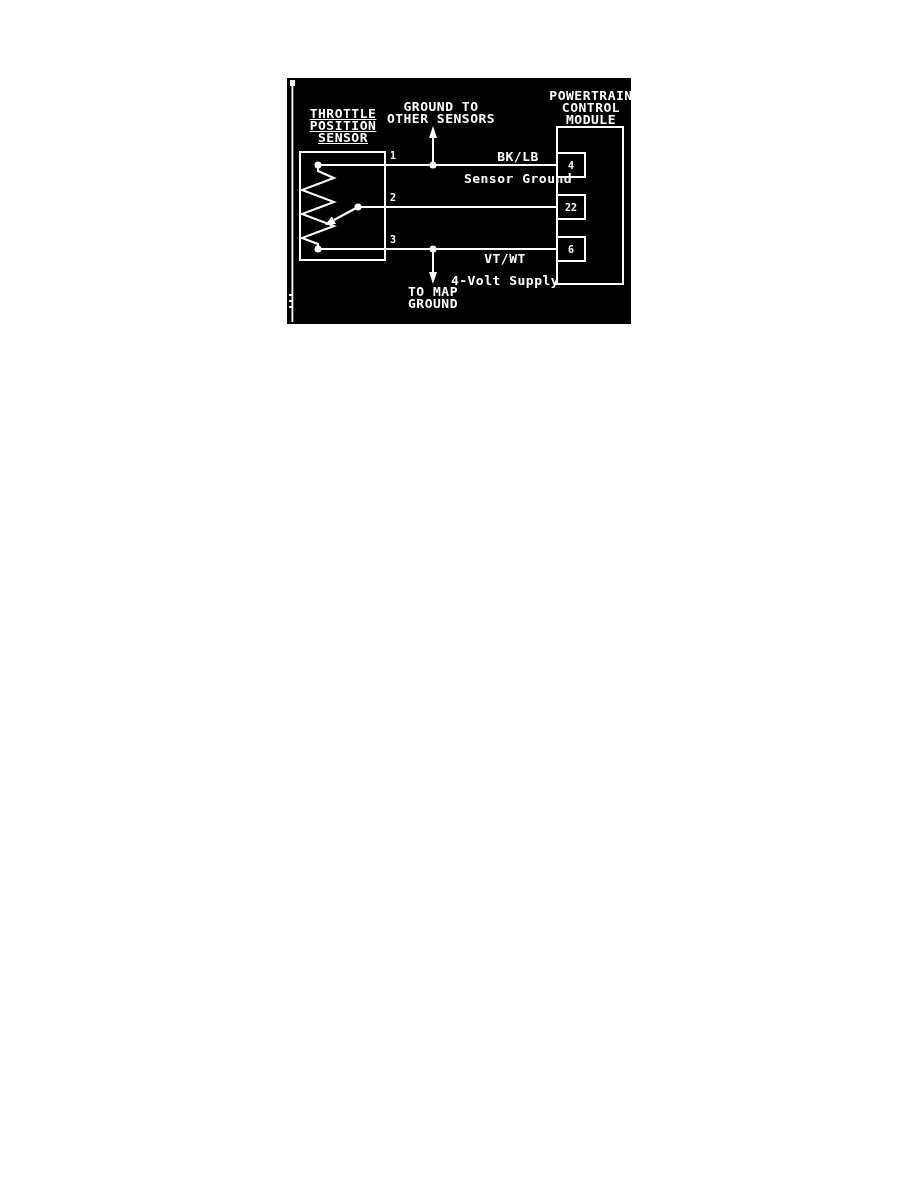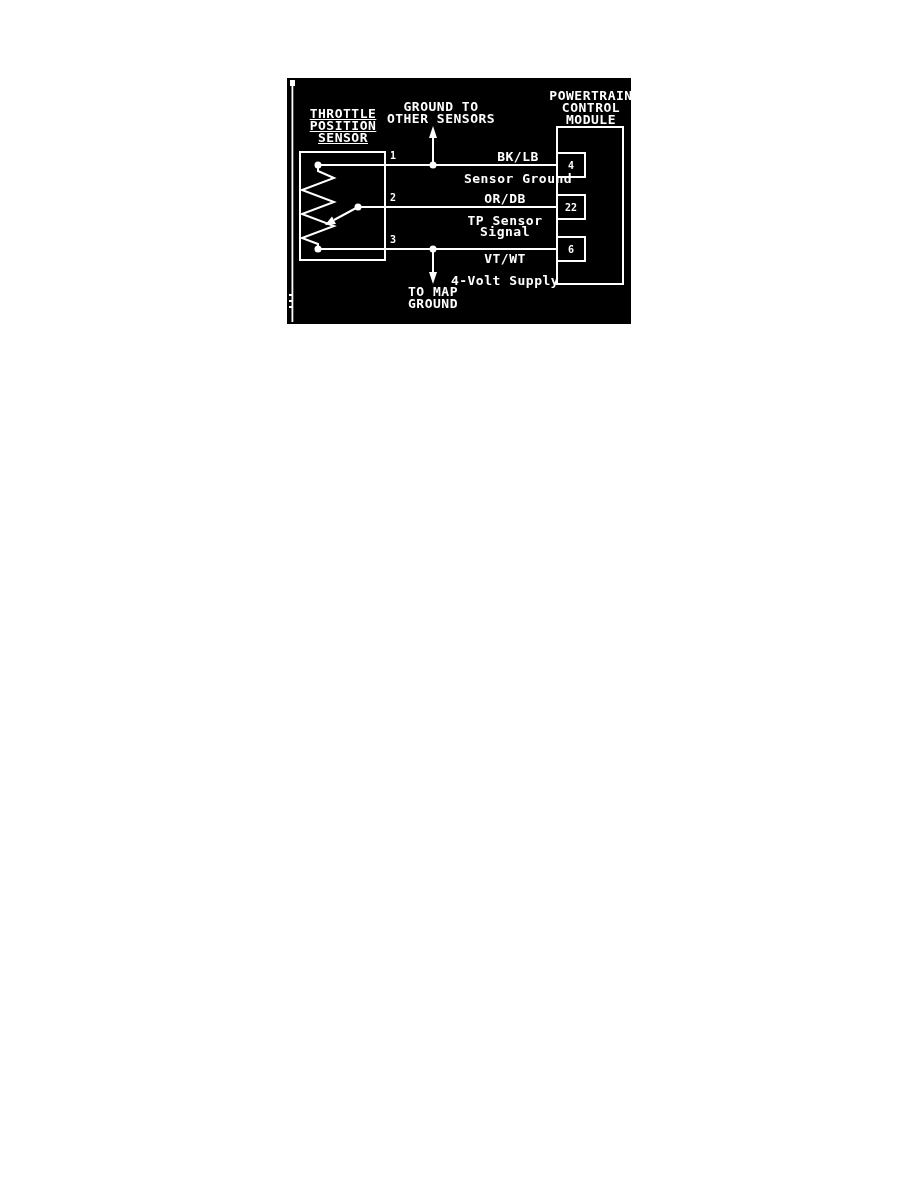--- a/index.html
+++ b/index.html
@@ -112,24 +112,20 @@
 GROUND</div>
 
     <div class="tps-num" style="left:106px; top:72px;">1</div>
     <div class="lbl wire-lbl" style="left:231px; top:62px;">
       <span>BK/LB</span><br>
       <span>Sensor Ground</span>
     </div>
     <div class="pin-num" style="left:270px; top:75px;">4</div>
 
     <div class="tps-num" style="left:106px; top:114px;">2</div>
-    <div class="lbl wire-lbl" style="left:218px; top:104px;">
-      <span>OR/DB</span><br>
-      <span>TP Sensor Signal</span>
-    </div>
     <div class="pin-num" style="left:270px; top:117px;">22</div>
 
     <div class="tps-num" style="left:106px; top:156px;">3</div>
     <div class="lbl wire-lbl" style="left:218px; top:164px;">
       <span>VT/WT</span><br>
       <span>4-Volt Supply</span>
     </div>
     <div class="pin-num" style="left:270px; top:159px;">6</div>
 
   </div>

